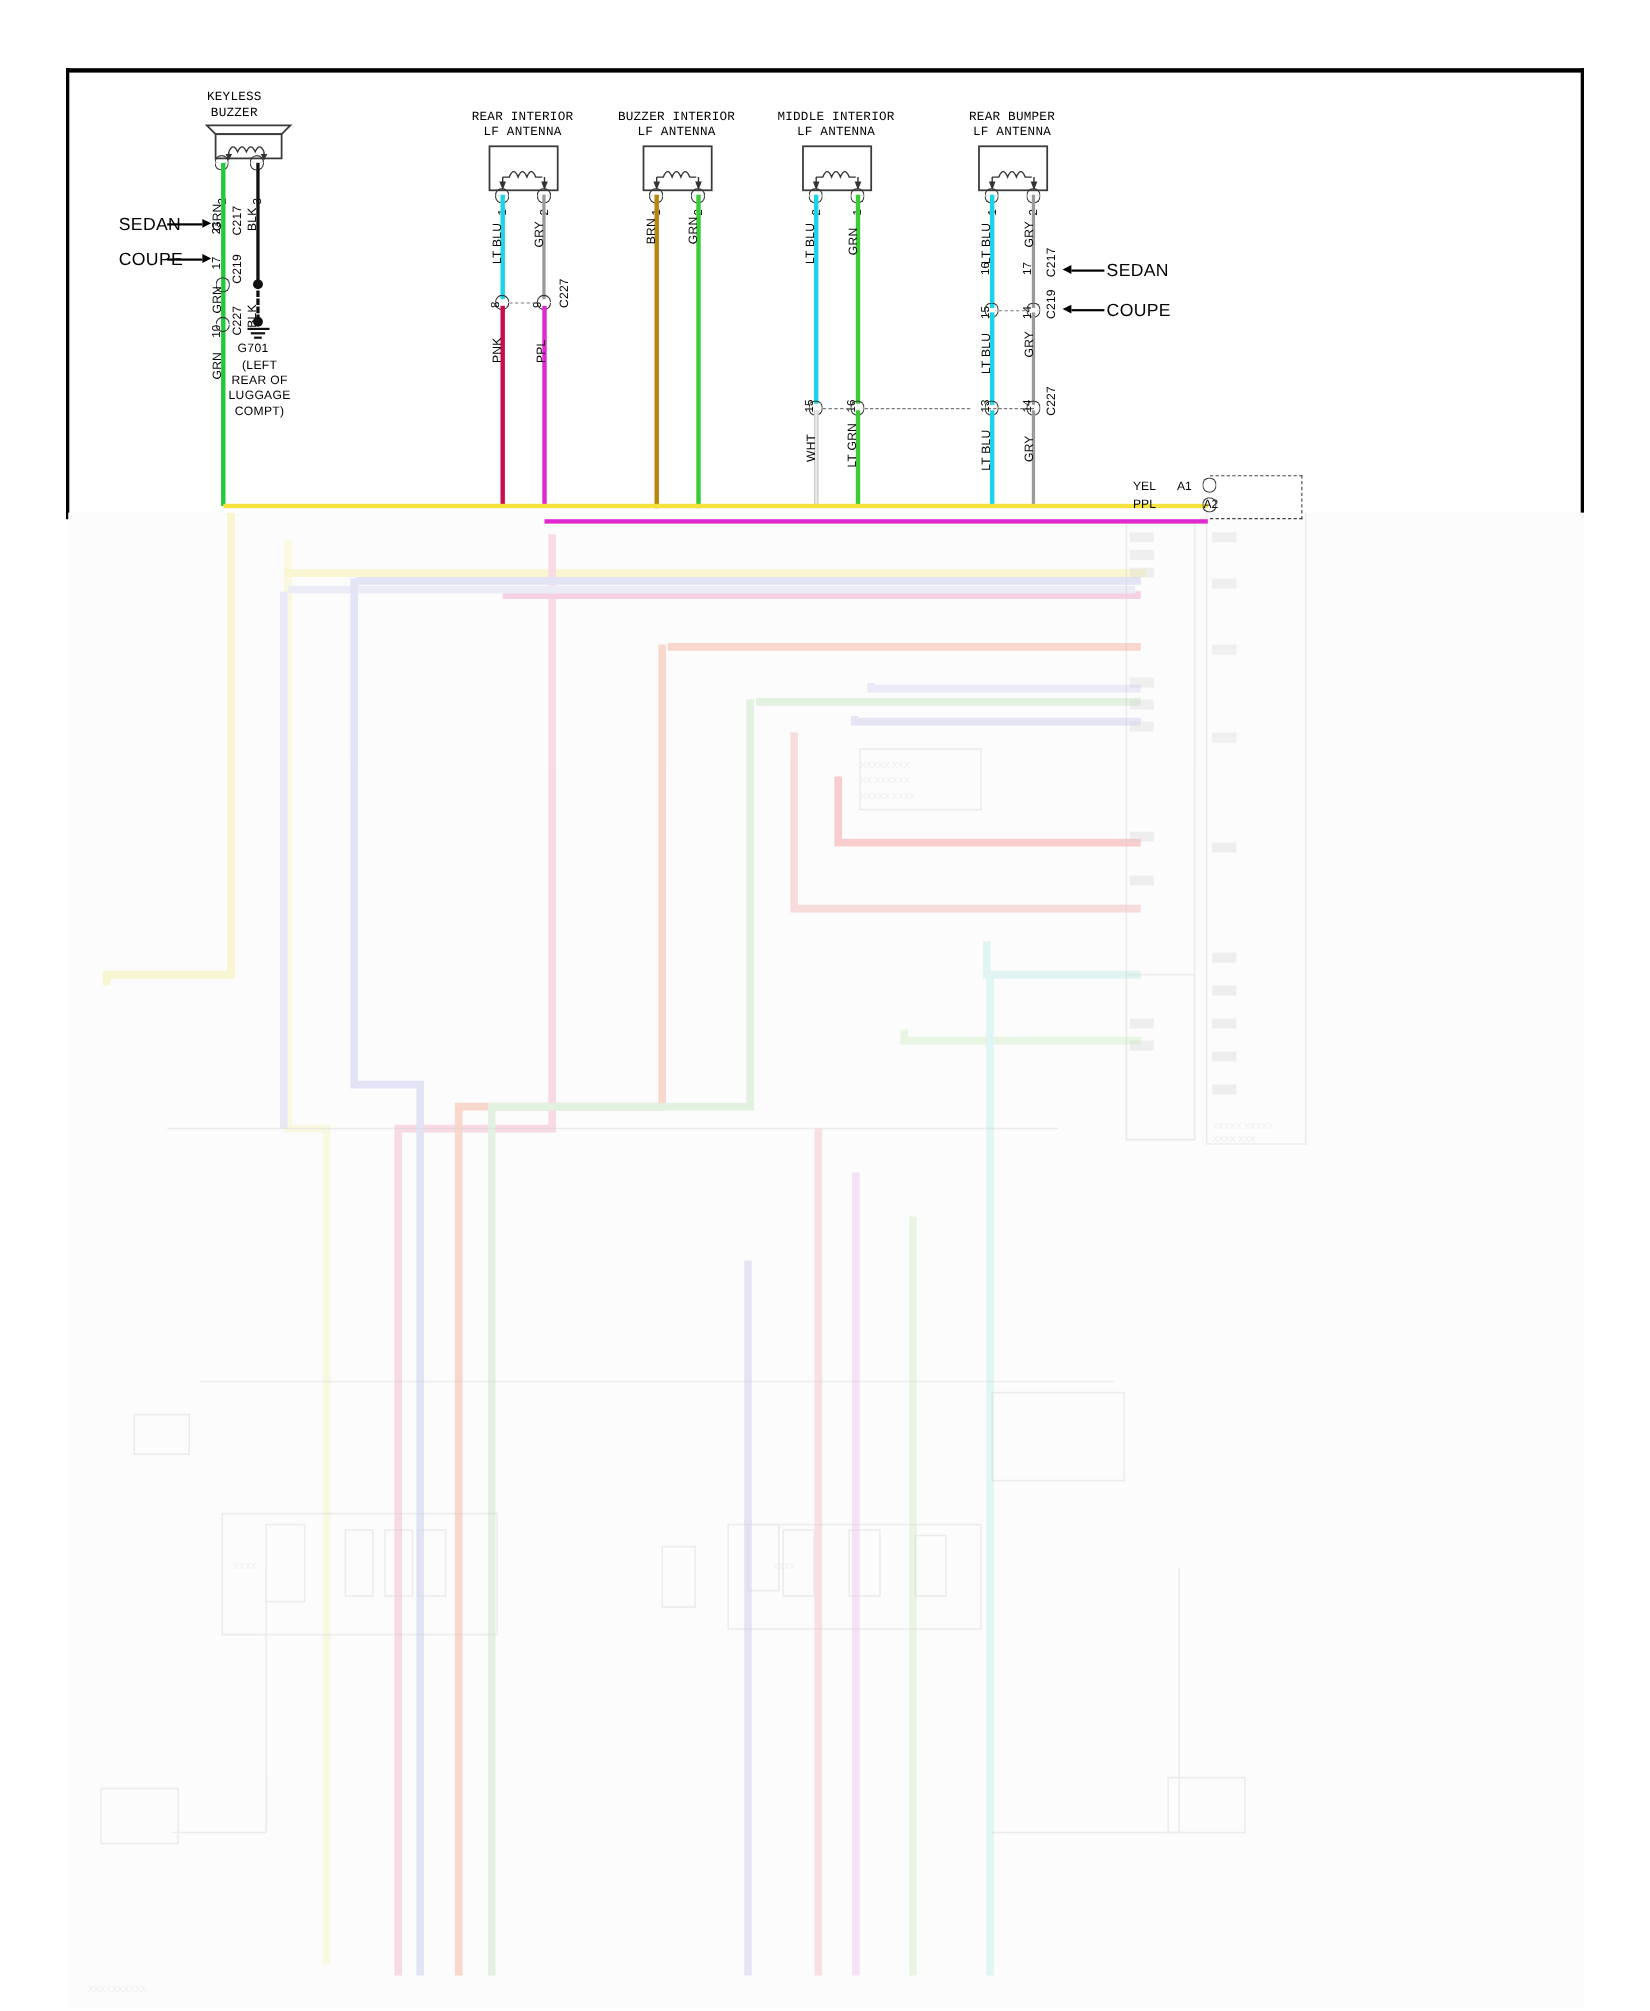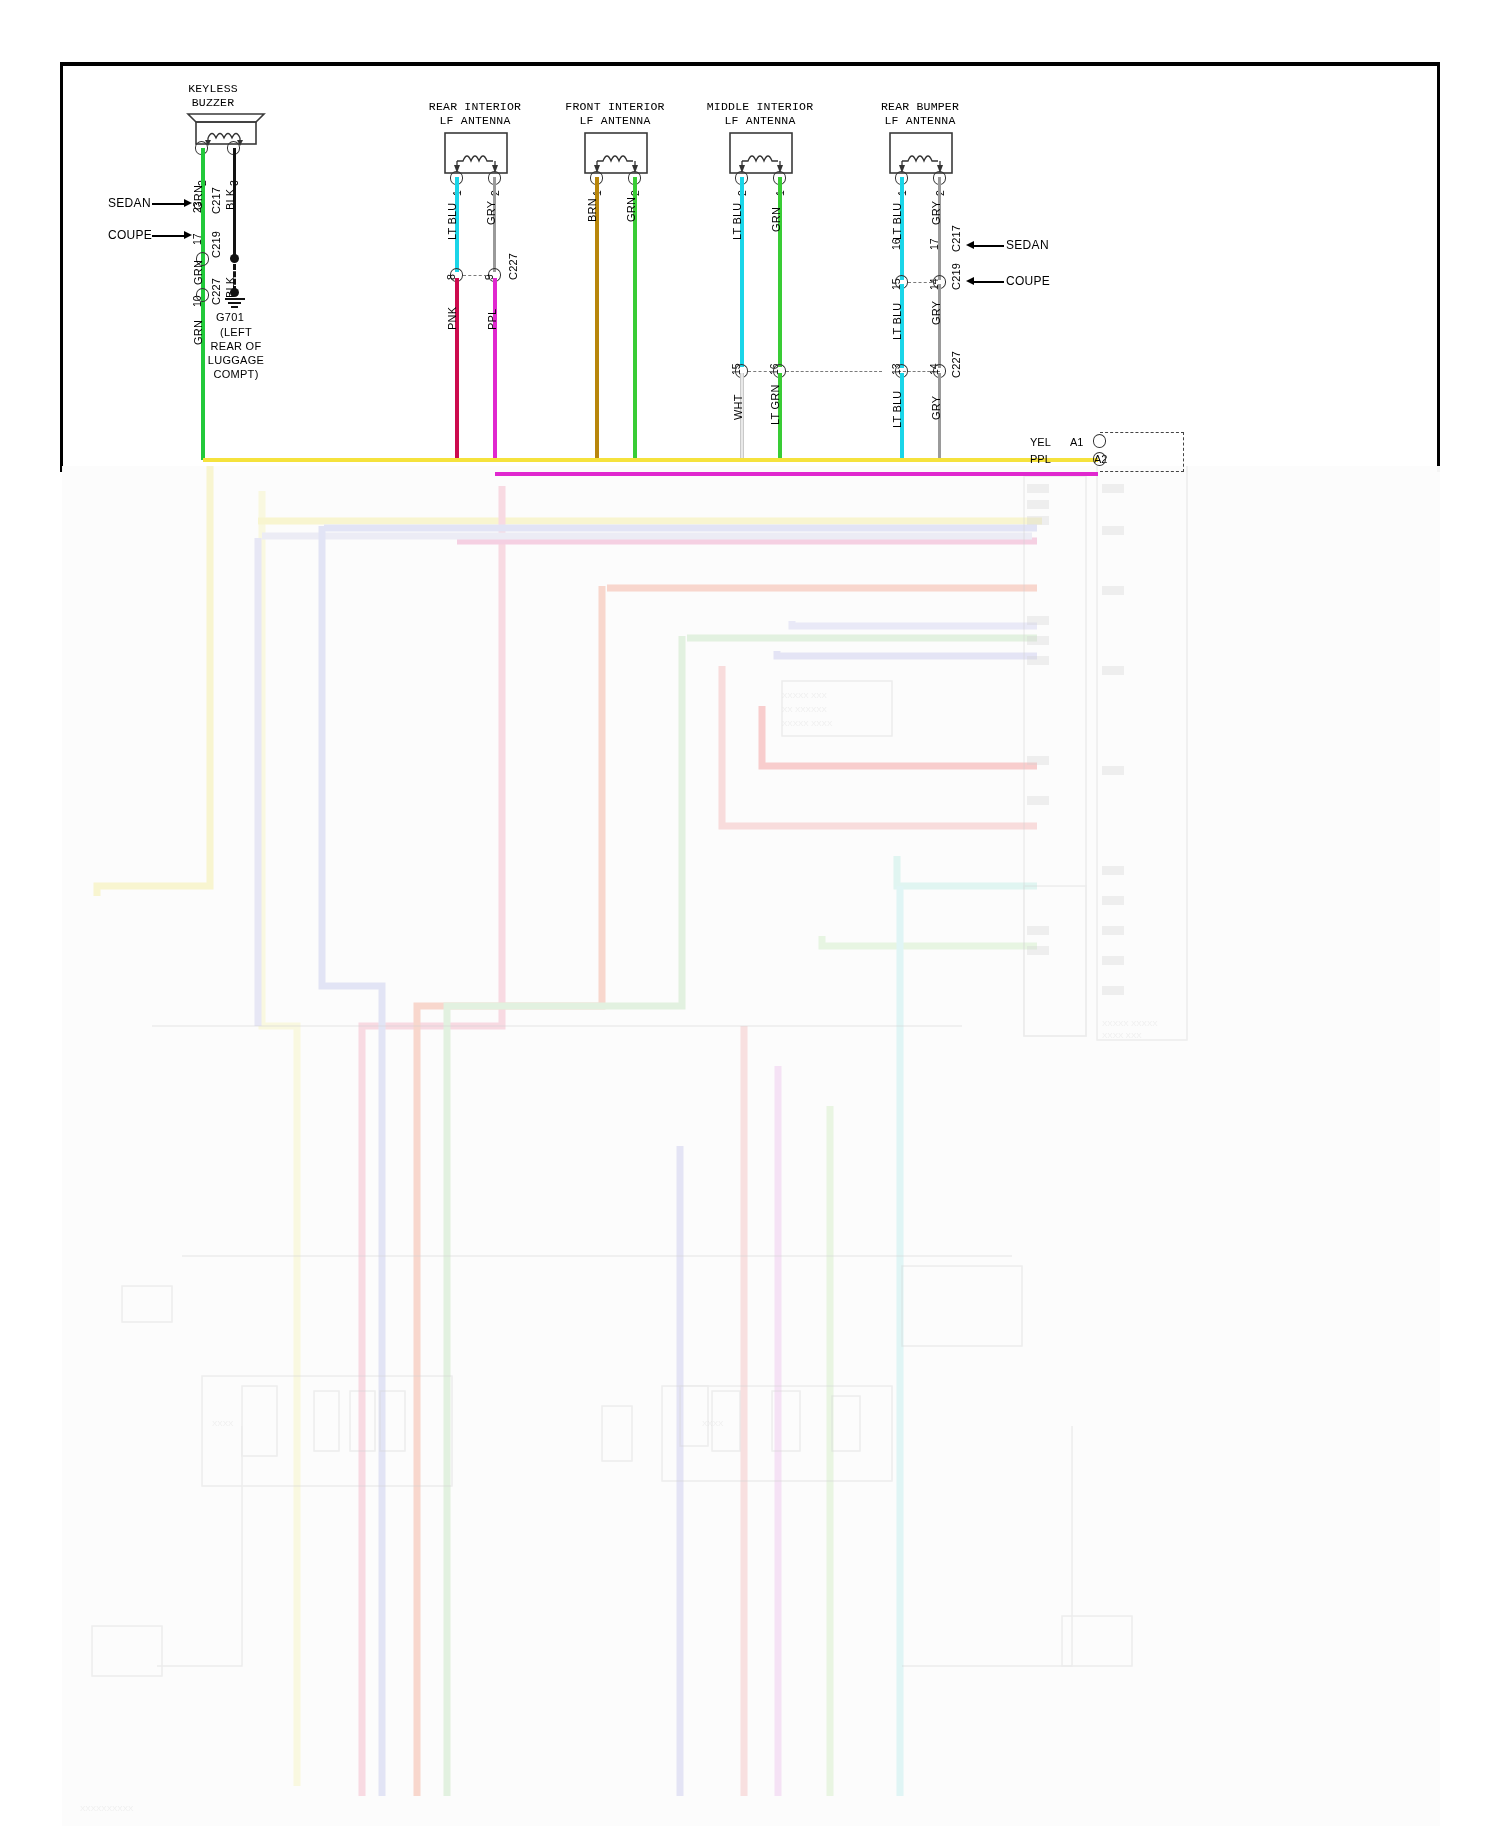--- a/index.html
+++ b/index.html
@@ -21,21 +21,21 @@
   .w{position:absolute;}
   .wv{width:3px;}
   .wh{height:3px;}
   .wblk{background:#111;}
 
   
   .vlab{position:absolute;font-size:11px;color:#000;white-space:nowrap;
         transform-origin:left top;transform:rotate(-90deg);letter-spacing:.2px;}
   .vnum{position:absolute;font-size:10.5px;color:#000;white-space:nowrap;
         transform-origin:left top;transform:rotate(-90deg);}
-  .hlab{position:absolute;font-size:12px;color:#000;white-space:nowrap;letter-spacing:.3px;}
+  .hlab{position:absolute;font-size:16px;color:#000;white-space:nowrap;letter-spacing:.3px;}
   .smlab{position:absolute;font-size:10.5px;color:#000;white-space:nowrap;}
 
   
   .conn{position:absolute;width:16px;height:14px;}
   .conn:before,.conn:after{content:"";position:absolute;left:1px;width:13px;height:7px;
         border:1.5px solid #333;border-bottom:none;border-radius:8px 8px 0 0;box-sizing:border-box;}
   .conn:before{top:0;}
   .conn:after{top:7px;transform:rotate(180deg);}
 
   
@@ -233,21 +233,21 @@
 
   <div class="w wv" style="left:493px;top:177px;width:3px;height:95px;background:#9a9a9a;"></div>
   <div class="vlab" style="left:485px;top:225px;">GRY</div>
   <div class="vlab" style="left:507px;top:280px;">C227</div>
   <div class="conn" style="left:487px;top:268px;"></div>
   <div class="vnum" style="left:483px;top:280px;">9</div>
   <div class="dashlink" style="left:463px;top:275px;width:24px;"></div>
   <div class="w wv" style="left:493px;top:278px;width:4px;height:182px;background:#e028cf;"></div>
   <div class="vlab" style="left:486px;top:330px;">PPL</div>
 
-  <div class="comp-title" style="left:550px;top:100px;width:130px;">FRONT INTERIOR
+  <div class="comp-title" style="left:550px;top:100px;width:130px;">BUZZER INTERIOR
 LF ANTENNA</div>
 
   <svg style="position:absolute;left:583px;top:131px;" width="66" height="44">
     <rect x="2" y="2" width="62" height="40" fill="none" stroke="#3a3a3a" stroke-width="1.6"></rect>
     <path d="M14 30 h6 q4,-10 8,0 q4,-10 8,0 q4,-10 8,0 h6" fill="none" stroke="#333" stroke-width="1.3"></path>
     <path d="M14 30 v8 M52 30 v8" stroke="#333" stroke-width="1.3"></path>
     <polygon points="11,34 17,34 14,42" fill="#333"></polygon>
     <polygon points="49,34 55,34 52,42" fill="#333"></polygon>
   </svg>
 

